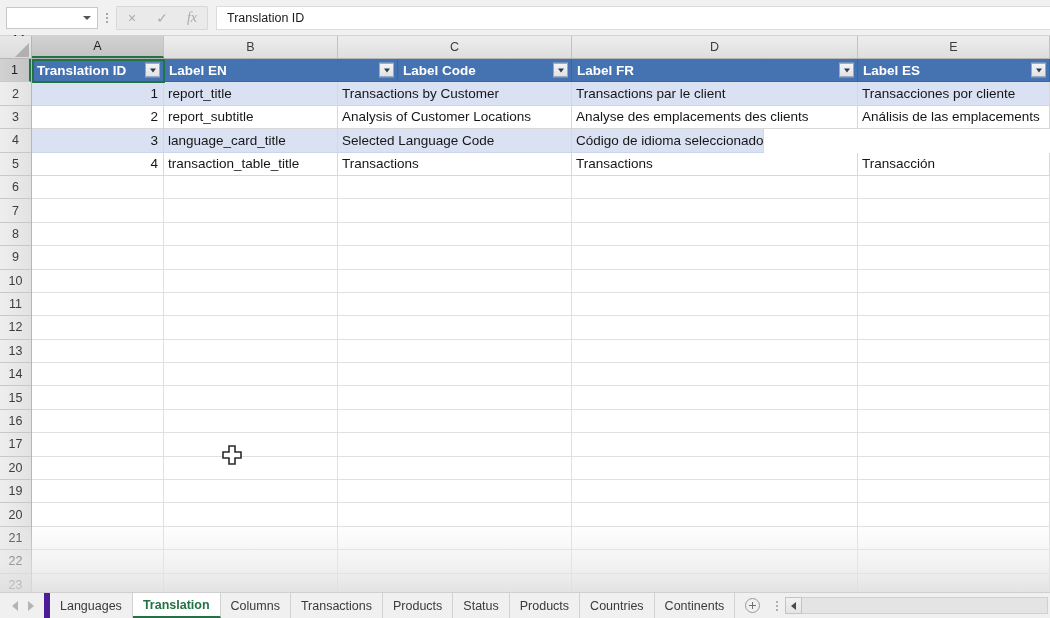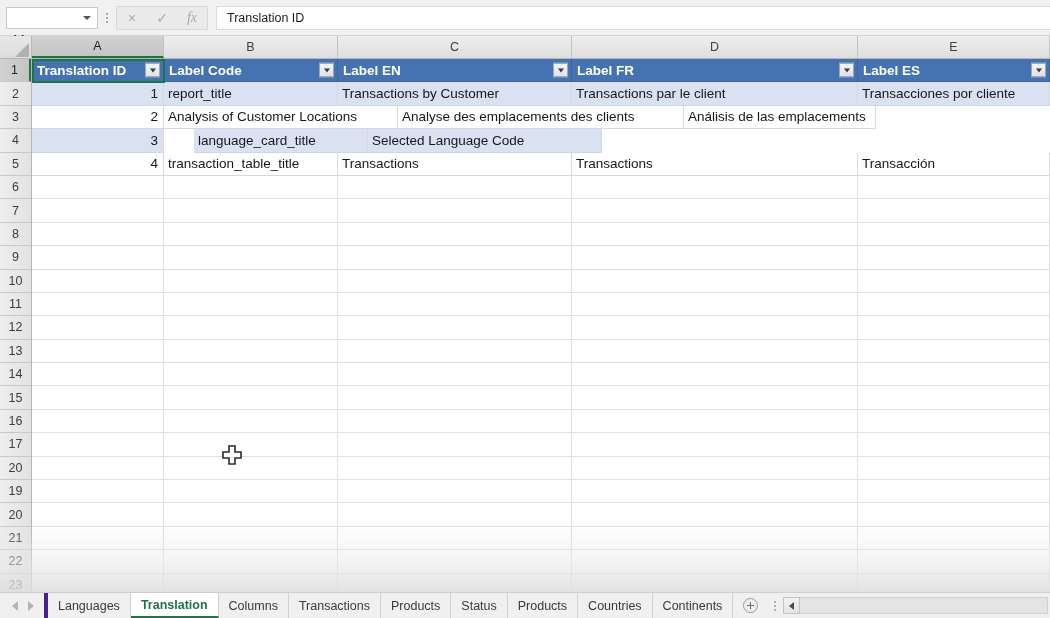--- a/index.html
+++ b/index.html
@@ -240,21 +240,21 @@
   .nav-arrow.right { border-left: 6px solid #b4b4b4; }
   .sheet-tab {
     display: flex; align-items: center;
     padding: 0 10px;
     font-size: 12.5px;
     color: #3a3a3a;
     border-right: 1px solid #d2d2d2;
     background: #f0f0f0;
     white-space: nowrap;
   }
-  .sheet-tab:first-of-type { border-left: 4px solid #4c1d95; }
+  .sheet-tab:first-of-type { border-left: 6px solid #4c1d95; }
   .sheet-tab.active {
     background: #ffffff;
     color: #217346;
     font-weight: bold;
     border-bottom: 2px solid #217346;
   }
   #add-sheet {
     width: 34px;
     display: flex; align-items: center; justify-content: center;
   }
@@ -362,50 +362,52 @@
         <div class="row-head">20</div>
         <div class="row-head">21</div>
         <div class="row-head">22</div>
         <div class="row-head">23</div>
       </div>
     <div id="cells">
         <div class="row hdr">
           <div class="cell" style="width: 132px; min-width: 132px;">Translation ID<span class="filter-btn">
               <span class="fa"></span>
             </span></div>
-          <div class="cell" style="width: 174px; min-width: 174px;">Label Code<span class="filter-btn">
+          <div class="cell" style="width: 234px; min-width: 234px;">Label EN<span class="filter-btn">
               <span class="fa"></span>
             </span></div>
-          <div class="cell" style="width: 234px; min-width: 234px;">Label EN<span class="filter-btn">
+          <div class="cell" style="width: 174px; min-width: 174px;">Label Code<span class="filter-btn">
               <span class="fa"></span>
             </span></div>
           <div class="cell" style="width: 286px; min-width: 286px;">Label FR<span class="filter-btn">
               <span class="fa"></span>
             </span></div>
           <div class="cell" style="width: 192px; min-width: 192px;">Label ES<span class="filter-btn">
               <span class="fa"></span>
             </span></div>
         </div>
         <div class="row band">
           <div class="cell num" style="width: 132px; min-width: 132px;">1</div>
           <div class="cell" style="width: 174px; min-width: 174px; text-align: center;">report_title</div>
           <div class="cell" style="width: 234px; min-width: 234px;">Transactions by Customer</div>
           <div class="cell" style="width: 286px; min-width: 286px;">Transactions par le client</div>
           <div class="cell" style="width: 192px; min-width: 192px;">Transacciones por cliente</div>
         </div>
         <div class="row plain">
           <div class="cell num" style="width: 132px; min-width: 132px;">2</div>
+          <div class="cell" style="width: 174px; min-width: 174px;">report_subtitle</div>
           <div class="cell" style="width: 234px; min-width: 234px;">Analysis of Customer Locations</div>
           <div class="cell" style="width: 286px; min-width: 286px;">Analyse des emplacements des clients</div>
           <div class="cell" style="width: 192px; min-width: 192px;">Análisis de las emplacements</div>
         </div>
         <div class="row band">
           <div class="cell num" style="width: 132px; min-width: 132px;">3</div>
-          <div class="cell" style="width: 174px; min-width: 174px; margin-left: 30px;">language_card_title</div>
+          <div class="cell" style="width: 174px; min-width: 174px;">language_card_title</div>
           <div class="cell" style="width: 234px; min-width: 234px;">Selected Language Code</div>
+          <div class="cell" style="width: 192px; min-width: 192px;">Código de idioma seleccionado</div>
         </div>
         <div class="row plain">
           <div class="cell num" style="width: 132px; min-width: 132px;">4</div>
           <div class="cell" style="width: 174px; min-width: 174px;">transaction_table_title</div>
           <div class="cell" style="width: 234px; min-width: 234px;">Transactions</div>
           <div class="cell" style="width: 286px; min-width: 286px;">Transactions</div>
           <div class="cell" style="width: 192px; min-width: 192px;">Transacción</div>
         </div>
         <div class="row empty">
           <div class="cell" style="width: 132px; min-width: 132px;"></div>

